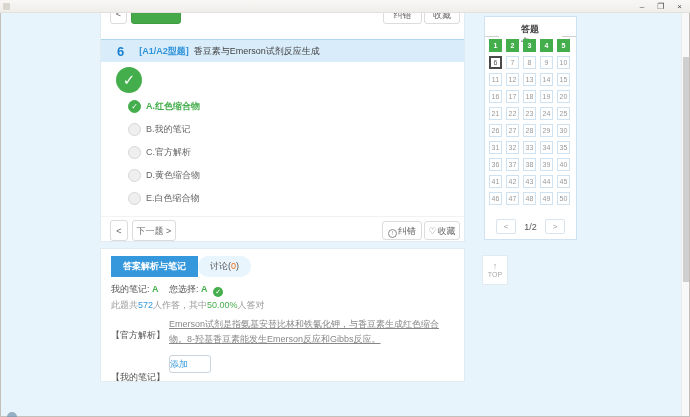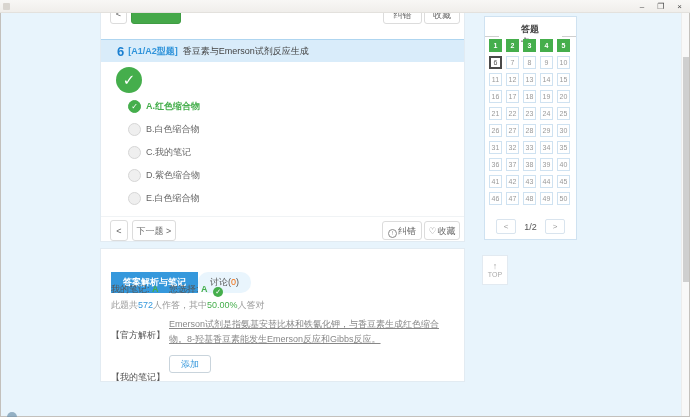--- a/index.html
+++ b/index.html
@@ -34,21 +34,21 @@
   .pbtn-green { left:30px; top:10px; width:50px; height:22px; background:#45a849; border-color:#3f9c43; }
   .pbtn-corr { right:42px; top:12px; width:39px; height:20px; line-height:20px; }
   .pbtn-fav { right:4px; top:12px; width:36px; height:20px; line-height:20px; }
   
   .q-header {
     position:absolute; left:0; right:0; top:47px; height:23px;
     background:#d9ecfa; border-top:1px solid #aed5f0;
     display:flex; align-items:center; padding-left:16px;
   }
   .q-num { font-size:13px; font-weight:bold; color:#1a7fd1; }
-  .q-tag { font-size:9px; font-weight:bold; color:#2f93da; margin-left:4px; }
+  .q-tag { font-size:9px; font-weight:bold; color:#2f93da; margin-left:15px; }
   .q-stem { font-size:9px; color:#444; margin-left:5px; }
   
   .big-check {
     position:absolute; left:15px; top:75px; width:26px; height:26px; border-radius:50%;
     background:#45ae4c; color:#fff; font-size:15px; font-weight:bold;
     text-align:center; line-height:26px;
   }
   
   .options { position:absolute; left:27px; top:103px; }
   .opt { height:23px; display:flex; align-items:center; font-size:9px; color:#666; cursor:pointer; }
@@ -62,21 +62,21 @@
   
   .nav-row { position:absolute; left:0; right:0; top:224px; height:25px; border-top:1px solid #f0f3f5; }
   .btn { position:absolute; background:#fff; border:1px solid #dcdcdc; border-radius:3px; font-size:9px; color:#666; text-align:center; cursor:pointer; }
   .btn-prev { left:9px; top:3px; width:18px; height:21px; line-height:20px; }
   .btn-next { left:31px; top:3px; width:44px; height:21px; line-height:20px; }
   .btn-corr { right:42px; top:4px; width:40px; height:19px; line-height:18px; }
   .btn-fav  { right:4px; top:4px; width:36px; height:19px; line-height:18px; }
   .err-icon { display:inline-block; width:9px; height:9px; border:1px solid #8a8a8a; border-radius:50%; font-size:6px; line-height:7px; color:#8a8a8a; vertical-align:-1px; margin-right:1px; }
   .heart-icon { color:#8a8a8a; font-size:9px; margin-right:1px; }
   
-  .tabs { position:absolute; left:10px; top:23px; display:flex; }
+  .tabs { position:absolute; left:10px; top:7px; display:flex; }
   .tab { height:21px; line-height:21px; padding:0 12px; font-size:9px; cursor:pointer; }
   .tab-active { background:#3598dc; color:#fff; font-weight:bold; }
   .tab-inactive { background:#e9f5fd; color:#555;border-radius:10px; }
   .tab-count { color:#f26c0d; }
   .ans-line { position:absolute; left:10px; top:34px; font-size:9px; color:#555; }
   .ans-line .green { color:#45ae4c; font-weight:bold; }
   .gap-r { margin-right:8px; }
   .mini-check {
     display:inline-block; width:10px; height:10px; border-radius:50%; background:#45ae4c;
     color:#fff; font-size:7px; line-height:10px; text-align:center; vertical-align:-2px; margin-left:3px;
@@ -84,21 +84,21 @@
   .stats-line { position:absolute; left:10px; top:50px; font-size:9px; color:#9a9a9a; }
   .stats-line .blue { color:#3598dc;margin-top:42px; }
   .stats-line .green { color:#45ae4c; }
   .sec-label { position:absolute; left:10px; font-size:9px; color:#555;margin-top:12px; }
   .official-label { top:68px; }
   .official-text { position:absolute; left:68px; top:68px; width:285px; font-size:9px; line-height:15px; color:#888;text-decoration:underline; }
   .notes-label { top:110px; }
   .add-btn {
     position:absolute; left:68px; top:106px; width:42px; height:18px;
     background:#fff; border:1px solid #c9d4dc; border-radius:3px;
-    font-size:9px; color:#3598dc; text-align:center; line-height:17px; cursor:pointer;
+    font-size:9px; color:#3598dc; text-align:left; line-height:17px; cursor:pointer;
   }
   
   .sheet-card { position:absolute; left:484px; top:16px; width:93px; height:224px; background:#fff; border:1px solid #cfe2f1; z-index:1; }
   .sheet-title { position:absolute; top:6px; left:0; right:0; display:flex; align-items:center; justify-content:center; gap:22px; }
   .sheet-title .line { width:20px; height:1px; background:#cfcfcf; }
   .sheet-title .txt { font-size:9px; font-weight:bold; color:#444; }
   .grid { position:absolute; left:4px; top:22px; display:grid; grid-template-columns:repeat(5,13px); column-gap:4px; row-gap:4px; }
   .cell {
     width:13px; height:13px; border:1px solid #cfe2f1; background:#fff;
     font-size:7px; color:#999; display:flex; align-items:center; justify-content:center; cursor:pointer;
@@ -146,29 +146,29 @@
 
   <div class="big-check">✓</div>
 
   <div class="options">
     <div class="opt selected">
       <span class="radio">✓</span>
       <span class="opt-label">A.红色缩合物</span>
     </div>
     <div class="opt">
       <span class="radio"></span>
-      <span class="opt-label">B.白色缩合物</span>
-    </div>
-    <div class="opt">
-      <span class="radio"></span>
-      <span class="opt-label">C.我的笔记</span>
-    </div>
-    <div class="opt">
-      <span class="radio"></span>
-      <span class="opt-label">D.紫色缩合物</span>
+      <span class="opt-label">B.我的笔记</span>
+    </div>
+    <div class="opt">
+      <span class="radio"></span>
+      <span class="opt-label">C.官方解析</span>
+    </div>
+    <div class="opt">
+      <span class="radio"></span>
+      <span class="opt-label">D.黄色缩合物</span>
     </div>
     <div class="opt">
       <span class="radio"></span>
       <span class="opt-label">E.白色缩合物</span>
     </div>
   </div>
 
   <div class="nav-row">
     <div class="btn btn-prev">&lt;</div>
     <div class="btn btn-next">下一题 &gt;</div>

